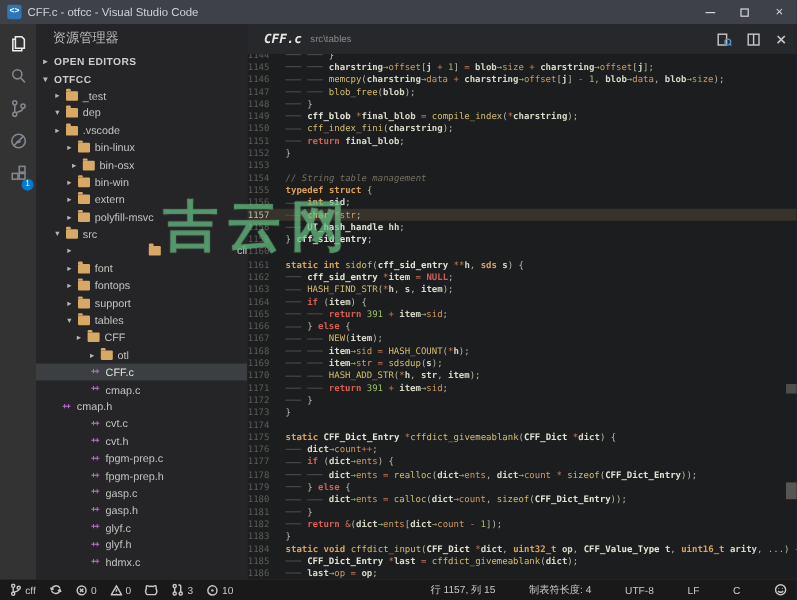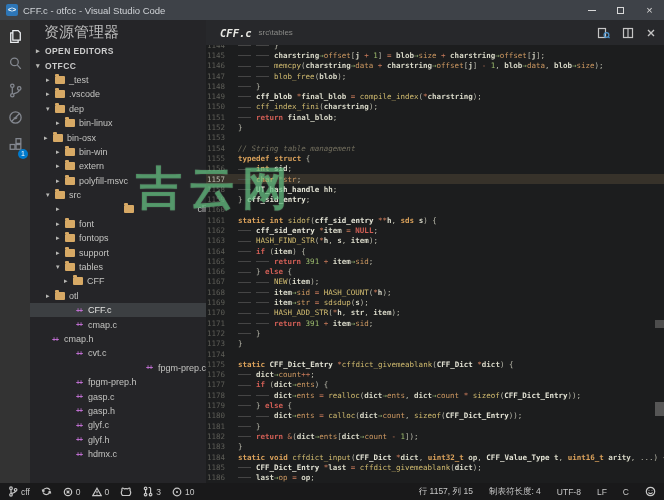--- a/index.html
+++ b/index.html
@@ -21,21 +21,21 @@
   
   .main { position:absolute; top:20px; left:0; right:0; bottom:17px; display:flex; }
 
   .activitybar { width:30px; background:#333333; display:flex; flex-direction:column; align-items:center; padding-top:5px; }
   .act-item { position:relative; width:30px; height:27px; display:flex; align-items:center; justify-content:center; color:#848890; }
   .act-item.active { color:#eceff2; }
   .act-badge { position:absolute; right:2px; bottom:1px; min-width:10px; height:10px; border-radius:5px;
                background:#007acc; color:#fff; font-size:7px; line-height:10px; text-align:center; padding:0 2px; }
 
   .sidebar { width:176px; background:#252528; overflow:hidden; }
-  .sidebar-header { height:24px; line-height:24px; padding-left:14px; color:#bdbdbd; font-size:15px; }
+  .sidebar-header { height:24px; line-height:24px; padding-left:14px; color:#bdbdbd; font-size:11px; }
   .tree { }
   .trow { height:14.4px; display:flex; align-items:center; color:#c3c3c0; font-size:9px; white-space:nowrap; cursor:default; }
   .trow.sel { background:#3c3f42; color:#e2e2e0; }
   .trow .twisty { width:9px; font-size:7px; color:#b7b7b4; flex:none; }
   .trow.section { font-weight:bold; font-size:8.5px; letter-spacing:.4px; color:#cccccc; }
   .folder-ic { position:relative; width:10px; height:8px; background:#d7a965; border-radius:1px; margin-right:4px; flex:none; }
   .folder-ic::before { content:""; position:absolute; top:-2px; left:0; width:4px; height:2px; background:#d7a965; border-radius:1px 1px 0 0; }
   .cfile-ic { width:12px; margin-right:3px; color:#bf6fd0; font-size:7px; font-weight:bold; letter-spacing:-1px; flex:none; text-align:center; }
 
   
@@ -43,21 +43,21 @@
   .ed-header { height:25px; background:#27282b; display:flex; align-items:center; padding:0 8px 0 14px; flex:none; }
   .ed-title { color:#e8e8e3; font-size:10.5px; font-weight:bold; font-style:italic; font-family:"DejaVu Sans Mono", monospace; }
   .ed-path { color:#8a8a87; font-size:8px; margin-left:7px; }
   .ed-actions { margin-left:auto; display:flex; align-items:center; gap:12px; color:#c5c5c5; }
   .ed-actions .icon { display:flex; }
 
   .code { position:relative; flex:1; overflow:hidden; font-family:"DejaVu Sans Mono", monospace; font-size:7.5px; }
   .lines { margin-top:-5px; }
   .cline { height:10.3px; display:flex; align-items:center; white-space:pre; }
   .cline.cur { background:#37322a; }
-  .ln { width:32px; text-align:right; padding-right:13px; color:#5d5d57; flex:none; font-size:7.5px; }
+  .ln { width:32px; text-align:center; padding-right:13px; color:#5d5d57; flex:none; font-size:7.5px; }
   .cline.cur .ln { color:#bdbdb0; }
   .tab { display:inline-block; width:18px; height:8px; vertical-align:middle;
          background:linear-gradient(#454545,#454545) no-repeat 0 55% / 13px 1px; }
   .tk-p   { color:#b9b9ab; }
   .tk-v   { color:#d8d8c8; font-weight:600; }
   .tk-k   { color:#d25f56; font-weight:600; }
   .tk-t   { color:#dba25b; font-weight:600; }
   .tk-f   { color:#d3bd70; }
   .tk-prop{ color:#cf9a62; }
   .tk-n   { color:#9ebd6e; }
@@ -65,21 +65,21 @@
   .tk-a   { color:#8fae6e; }
   .tk-c   { color:#74705f; font-style:italic; }
   .tk-ty  { color:#e3e3d5; font-weight:700; }
   .scroll-mark1 { position:absolute; right:0; top:300px; width:9px; height:8px; background:#4d4d4d; }
   .scroll-mark2 { position:absolute; right:0; top:382px; width:9px; height:14px; background:#565656; }
 
   
   .statusbar { position:absolute; left:0; right:0; bottom:0; height:17px; background:#19191a;
                display:flex; align-items:center; color:#c7c7c7; font-size:8.5px; padding:0 8px; }
   .sb-left { display:flex; align-items:center; gap:11px; }
-  .sb-right { margin-left:auto; display:flex; align-items:center; gap:16px; }
+  .sb-right { margin-left:auto; display:flex; align-items:center; gap:28px; }
   .sb-item { display:flex; align-items:center; gap:3px; }
   .sb-item svg { display:block; }
 
   
   .watermark { position:absolute; left:136px; top:158px; font-size:46px; font-weight:bold;
                color:rgba(52,165,90,.55); letter-spacing:7px; pointer-events:none; z-index:9;
                text-shadow:0 0 1px rgba(230,255,235,.45); font-family:sans-serif; }
   svg { stroke:currentColor; fill:none; stroke-width:1.2; }
 </style>
 </head>
@@ -150,111 +150,115 @@
           <div class="trow section" style="padding-left: 6px;">
             <span class="twisty">▾</span>
             <span class="lbl">OTFCC</span>
           </div>
           <div class="trow" style="padding-left: 16px;">
             <span class="twisty">▸</span>
             <span class="folder-ic"></span>
             <span class="lbl">_test</span>
           </div>
           <div class="trow" style="padding-left: 16px;">
+            <span class="twisty">▾</span>
+            <span class="folder-ic"></span>
+            <span class="lbl">dep</span>
+          </div>
+          <div class="trow" style="padding-left: 16px;">
             <span class="twisty">▸</span>
             <span class="folder-ic"></span>
             <span class="lbl">.vscode</span>
+          </div>
+          <div class="trow" style="padding-left: 26px;">
+            <span class="twisty">▸</span>
+            <span class="folder-ic"></span>
+            <span class="lbl">bin-linux</span>
+          </div>
+          <div class="trow" style="padding-left: 30px;">
+            <span class="twisty">▸</span>
+            <span class="folder-ic"></span>
+            <span class="lbl">bin-osx</span>
+          </div>
+          <div class="trow" style="padding-left: 26px;">
+            <span class="twisty">▸</span>
+            <span class="folder-ic"></span>
+            <span class="lbl">bin-win</span>
+          </div>
+          <div class="trow" style="padding-left: 26px;">
+            <span class="twisty">▸</span>
+            <span class="folder-ic"></span>
+            <span class="lbl">extern</span>
+          </div>
+          <div class="trow" style="padding-left: 26px;">
+            <span class="twisty">▸</span>
+            <span class="folder-ic"></span>
+            <span class="lbl">polyfill-msvc</span>
           </div>
           <div class="trow" style="padding-left: 16px;">
             <span class="twisty">▾</span>
             <span class="folder-ic"></span>
-            <span class="lbl">dep</span>
-          </div>
-          <div class="trow" style="padding-left: 26px;">
-            <span class="twisty">▸</span>
-            <span class="folder-ic"></span>
-            <span class="lbl">bin-linux</span>
-          </div>
-          <div class="trow" style="padding-left: 14px;">
-            <span class="twisty">▸</span>
-            <span class="folder-ic"></span>
-            <span class="lbl">bin-osx</span>
-          </div>
-          <div class="trow" style="padding-left: 26px;">
-            <span class="twisty">▸</span>
-            <span class="folder-ic"></span>
-            <span class="lbl">bin-win</span>
-          </div>
-          <div class="trow" style="padding-left: 26px;">
-            <span class="twisty">▸</span>
-            <span class="folder-ic"></span>
-            <span class="lbl">extern</span>
-          </div>
-          <div class="trow" style="padding-left: 26px;">
-            <span class="twisty">▸</span>
-            <span class="folder-ic"></span>
-            <span class="lbl">polyfill-msvc</span>
-          </div>
-          <div class="trow" style="padding-left: 16px;">
+            <span class="lbl">src</span>
+          </div>
+          <div class="trow" style="padding-left: 26px; justify-content: space-between;">
+            <span class="twisty">▸</span>
+            <span class="folder-ic"></span>
+            <span class="lbl">cli</span>
+          </div>
+          <div class="trow" style="padding-left: 26px;">
+            <span class="twisty">▸</span>
+            <span class="folder-ic"></span>
+            <span class="lbl">font</span>
+          </div>
+          <div class="trow" style="padding-left: 26px;">
+            <span class="twisty">▸</span>
+            <span class="folder-ic"></span>
+            <span class="lbl">fontops</span>
+          </div>
+          <div class="trow" style="padding-left: 26px;">
+            <span class="twisty">▸</span>
+            <span class="folder-ic"></span>
+            <span class="lbl">support</span>
+          </div>
+          <div class="trow" style="padding-left: 26px;">
             <span class="twisty">▾</span>
             <span class="folder-ic"></span>
-            <span class="lbl">src</span>
-          </div>
-          <div class="trow" style="padding-left: 26px; justify-content: space-between;">
-            <span class="twisty">▸</span>
-            <span class="folder-ic"></span>
-            <span class="lbl">cli</span>
-          </div>
-          <div class="trow" style="padding-left: 26px;">
-            <span class="twisty">▸</span>
-            <span class="folder-ic"></span>
-            <span class="lbl">font</span>
-          </div>
-          <div class="trow" style="padding-left: 26px;">
-            <span class="twisty">▸</span>
-            <span class="folder-ic"></span>
-            <span class="lbl">fontops</span>
-          </div>
-          <div class="trow" style="padding-left: 26px;">
-            <span class="twisty">▸</span>
-            <span class="folder-ic"></span>
-            <span class="lbl">support</span>
-          </div>
-          <div class="trow" style="padding-left: 26px;">
-            <span class="twisty">▾</span>
-            <span class="folder-ic"></span>
             <span class="lbl">tables</span>
           </div>
           <div class="trow" style="padding-left: 34px;">
             <span class="twisty">▸</span>
             <span class="folder-ic"></span>
             <span class="lbl">CFF</span>
           </div>
-          <div class="trow" style="padding-left: 16px;">
+          <div class="trow" style="padding-left: 45px;">
             <span class="twisty">▸</span>
             <span class="folder-ic"></span>
             <span class="lbl">otl</span>
           </div>
           <div class="trow sel" style="padding-left: 43px;">
             <span class="cfile-ic">++</span>
             <span class="lbl">CFF.c</span>
           </div>
           <div class="trow" style="padding-left: 43px;">
             <span class="cfile-ic">++</span>
             <span class="lbl">cmap.c</span>
           </div>
           <div class="trow" style="padding-left: 19px;">
             <span class="cfile-ic">++</span>
             <span class="lbl">cmap.h</span>
           </div>
           <div class="trow" style="padding-left: 43px;">
             <span class="cfile-ic">++</span>
             <span class="lbl">cvt.c</span>
           </div>
-          <div class="trow" style="padding-left: 63px; justify-content: flex-end;">
+          <div class="trow" style="padding-left: 43px;">
+            <span class="cfile-ic">++</span>
+            <span class="lbl">cvt.h</span>
+          </div>
+          <div class="trow" style="padding-left: 43px;">
             <span class="cfile-ic">++</span>
             <span class="lbl">fpgm-prep.c</span>
           </div>
           <div class="trow" style="padding-left: 43px;">
             <span class="cfile-ic">++</span>
             <span class="lbl">fpgm-prep.h</span>
           </div>
           <div class="trow" style="padding-left: 43px;">
             <span class="cfile-ic">++</span>
             <span class="lbl">gasp.c</span>

